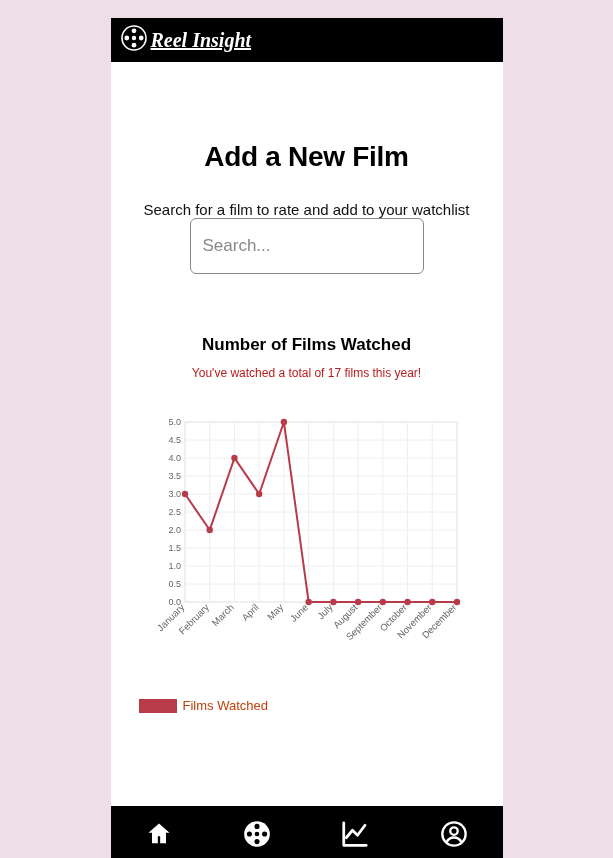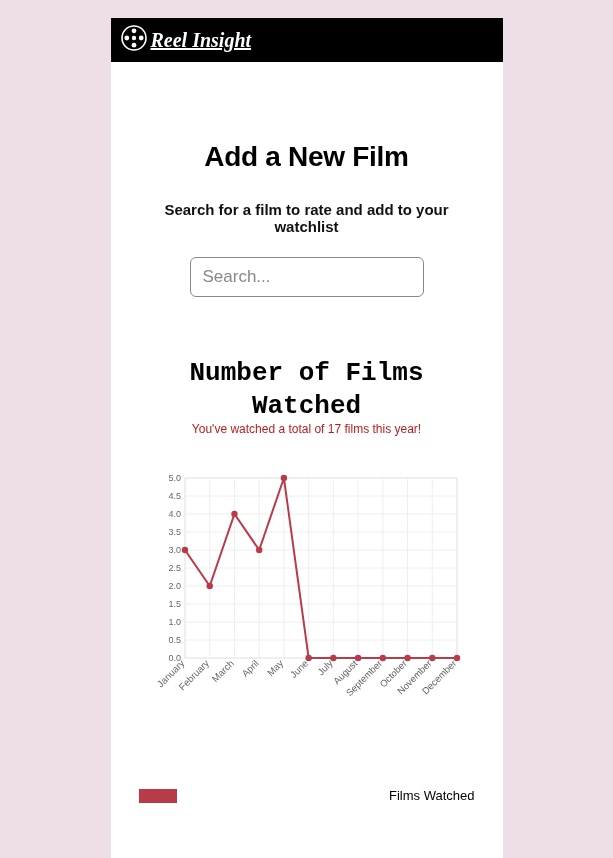--- a/index.html
+++ b/index.html
@@ -44,66 +44,64 @@
     text-align: center;
   }
   h1 {
     font-size: 28px;
     font-weight: 800;
     margin-bottom: 28px;
     letter-spacing: -0.3px;
   }
   .subtext {
     font-size: 15px;
-    font-weight: 700;
-    margin-bottom: 22px;
+    font-weight: 400;
     color: #111;
   }
   .search-wrap {
     display: flex;
     justify-content: center;
     margin-bottom: 60px;
   }
   .search-input {
     width: 234px;
-    height: 40px;
+    height: 56px;
     border: 1px solid #888;
     border-radius: 6px;
     padding: 0 12px;
     font-size: 17px;
     color: #444;
   }
   .search-input::placeholder { color: #888; }
   h2 {
-    font-size: 26px;
+    font-size: 17px;
     font-weight: 800;
     line-height: 1.25;
-    margin-bottom: 0;
-    font-family: Liberation Mono, monospace;
+    margin-bottom: 11px;
   }
   .chart-subtext {
     font-size: 12px;
     font-weight: 500;
     margin-bottom: 36px;
     color: #b91c1c;
     padding: 0 10px;
   }
   .chart-area {
     position: relative;
     width: 100%;
   }
   .chart-svg { display: block; margin: 0 auto; }
   .legend {
     display: flex;
-    justify-content: space-between;
+    justify-content: flex-start;
     align-items: center;
     gap: 6px;
-    margin-top: 76px;
+    margin-top: 42px;
     font-size: 13px;
-    color: #000000;
+    color: #c2410c;
   }
   .legend-swatch {
     width: 38px;
     height: 14px;
     background: #b83b4a;
   }
   .bottom-nav {
     background: #000;
     height: 56px;
     display: flex;

